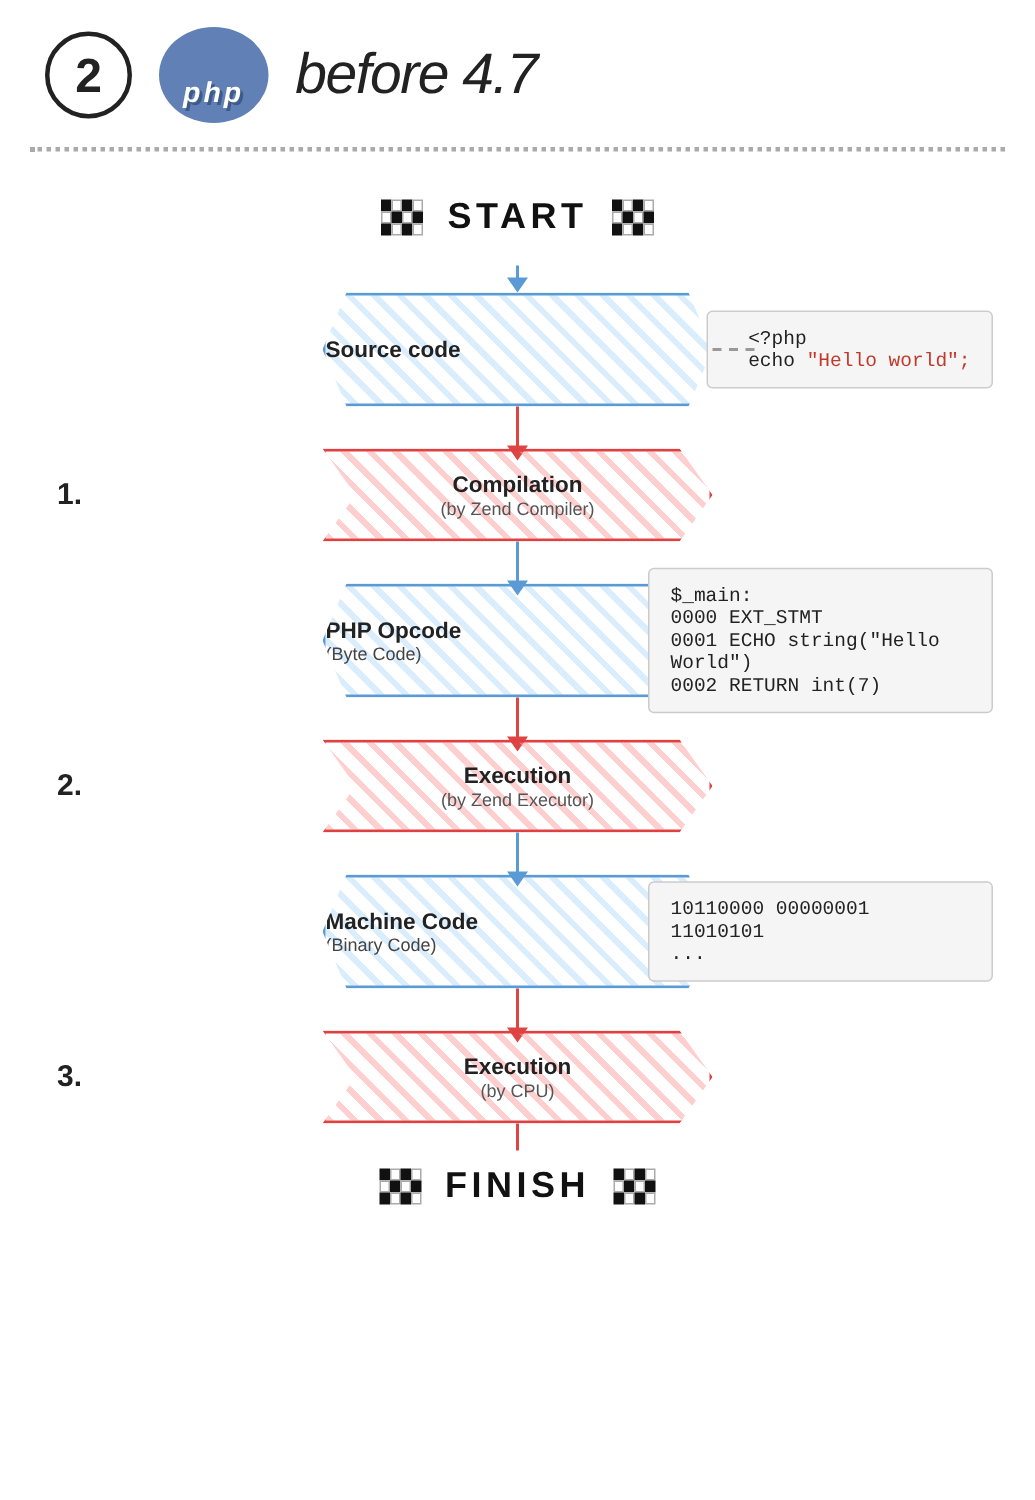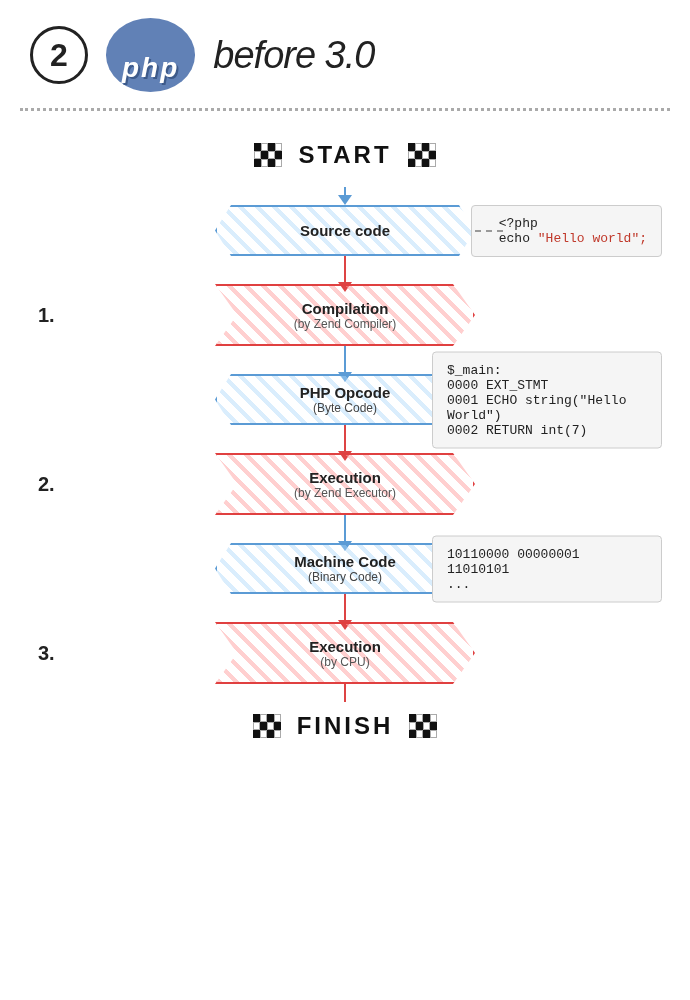--- a/index.html
+++ b/index.html
@@ -35,21 +35,21 @@
     .php-logo {
       background: #6181b6;
       border-radius: 50%;
       padding: 8px 16px;
       display: flex;
       align-items: center;
       justify-content: center;
       flex-shrink: 0;
     }
     .php-text {
-      font-size: 28px;
+      font-size: 19px;
       font-weight: 900;
       color: #fff;
       font-style: italic;
       letter-spacing: 2px;
       text-shadow: 2px 2px 0 #3d5a8a;
       margin-top: 26px;
     }
     .header-subtitle {
       font-size: 38px;
       font-style: italic;
@@ -140,32 +140,32 @@
       transform: translateX(-50%);
       border-left: 7px solid transparent;
       border-right: 7px solid transparent;
       border-top: 10px solid #5b9bd5;
     }
 
     
     .blue-box {
       position: relative;
       width: 260px;
-      height: 51px;
+      height: 76px;
       background: repeating-linear-gradient(
         45deg,
         rgba(173,216,250,0.45) 0px,
         rgba(173,216,250,0.45) 4px,
         transparent 4px,
         transparent 12px
       );
       border: 2px solid #5b9bd5;
       display: flex;
       flex-direction: column;
-      align-items: center;
+      align-items: flex-start;
       justify-content: center;
       clip-path: polygon(16px 0%, calc(100% - 16px) 0%, 100% 50%, calc(100% - 16px) 100%, 16px 100%, 0% 50%);
     }
     .blue-box-label {
       font-weight: bold;
       font-size: 15px;
       color: #222;
     }
     .blue-box-sub {
       font-size: 12px;
@@ -218,21 +218,21 @@
     .code-box .str { color: #c0392b; }
   </style>
 </head>
 <body>
 
 <div class="header">
   <div class="header-number">2</div>
   <div class="php-logo">
     <span class="php-text">php</span>
   </div>
-  <div class="header-subtitle">before 3.0</div>
+  <div class="header-subtitle">before 4.7</div>
 </div>
 
 <hr class="dotted-sep">
 
 <div class="main">
 
   <div class="checker-label">
     <div class="checker-flag">
       <div class="c b"></div>
         <div class="c w"></div>

